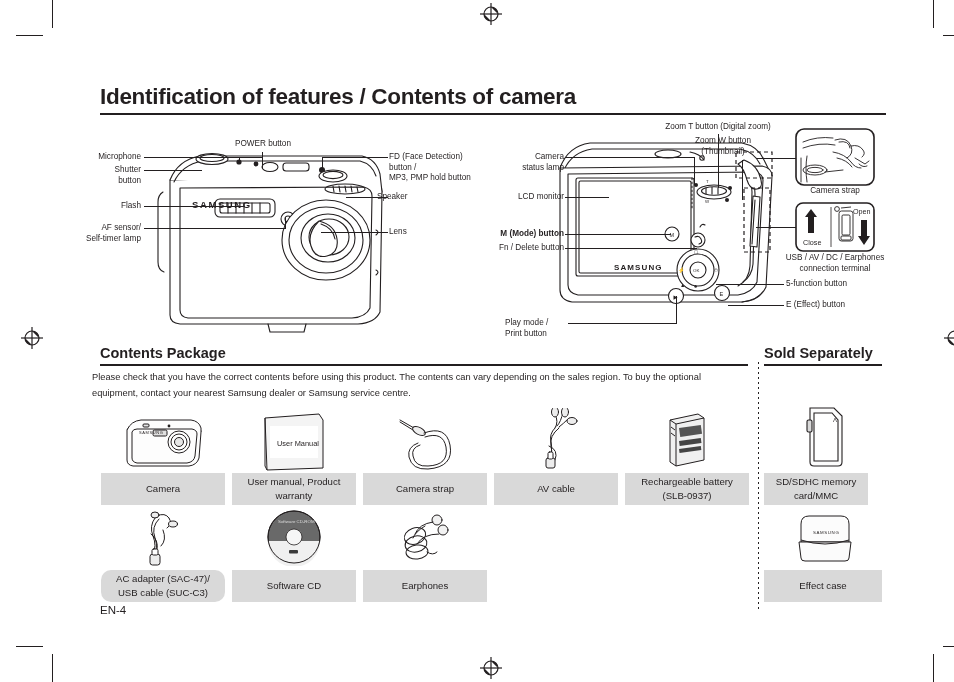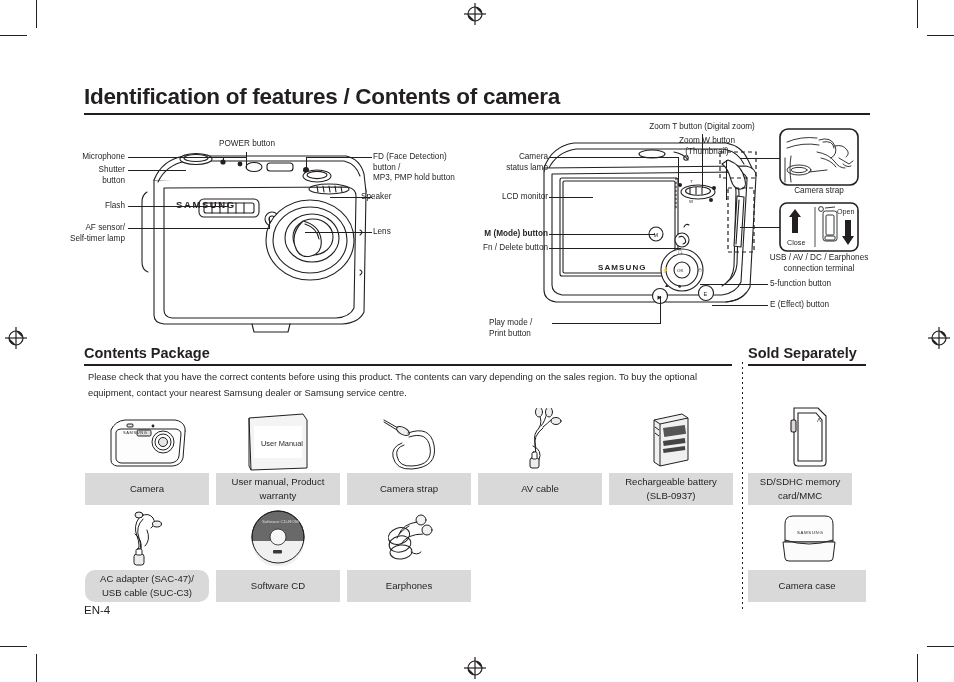--- a/index.html
+++ b/index.html
@@ -5,21 +5,21 @@
   * { box-sizing: border-box; }
   html, body { margin:0; padding:0; }
   body {
     width: 954px; height: 682px;
     background: #ffffff;
     font-family: "Liberation Sans", sans-serif;
     color: #231f20;
     position: relative;
     overflow: hidden;
   }
-  .page { position:absolute; inset:0; }
+  .page { position:absolute; inset:0;margin-left:16px; }
 
   
   .cropmark { position:absolute; background:#231f20; }
   .reg { position:absolute; width:22px; height:22px; }
   .reg svg { display:block; }
 
   
   .main-title {
     position:absolute; left:84px; top:84px; width:786px;
     font-size:22.5px; font-weight:bold; letter-spacing:-0.3px;
@@ -42,21 +42,21 @@
 
   
   .sec-head {
     position:absolute; font-size:14.5px; font-weight:bold; color:#231f20;
     white-space:nowrap;
     text-align:right;
   }
   .sec-rule { position:absolute; height:1.6px; background:#231f20; }
 
   .intro {
-    position:absolute; left:88px; top:370px; width:640px;
+    position:absolute; left:76px; top:370px; width:640px;
     font-size:9.3px; line-height:15.5px; color:#231f20;
   }
 
   
   .vdots {
     position:absolute; left:742px; top:362px; width:1px; height:248px;
     background-image: linear-gradient(to bottom, #231f20 0 2px, transparent 2px 5px);
     background-size: 1px 5px;
   }
   .cap {
@@ -538,17 +538,17 @@
         <path d="M6 28 Q30 36 54 28" fill="none"></path>
         <text x="18" y="22" font-size="4.4" letter-spacing="0.6" fill="#231f20" stroke="none" font-family="'Liberation Sans',sans-serif">SAMSUNG</text>
       </g>
     </svg>
   </div>
 
   <div class="cap" style="left:85px; top:570px; width:124px; height:32px;border-radius:10px;">AC adapter (SAC-47)/
 USB cable (SUC-C3)</div>
   <div class="cap" style="left:216px; top:570px; width:124px; height:32px;">Software CD</div>
   <div class="cap" style="left:347px; top:570px; width:124px; height:32px;">Earphones</div>
-  <div class="cap" style="left:748px; top:570px; width:118px; height:32px;">Camera case</div>
+  <div class="cap" style="left:748px; top:570px; width:118px; height:32px;">Effect case</div>
 
   <div class="pagenum">EN-4</div>
 
 </div>
 
 </body></html>

